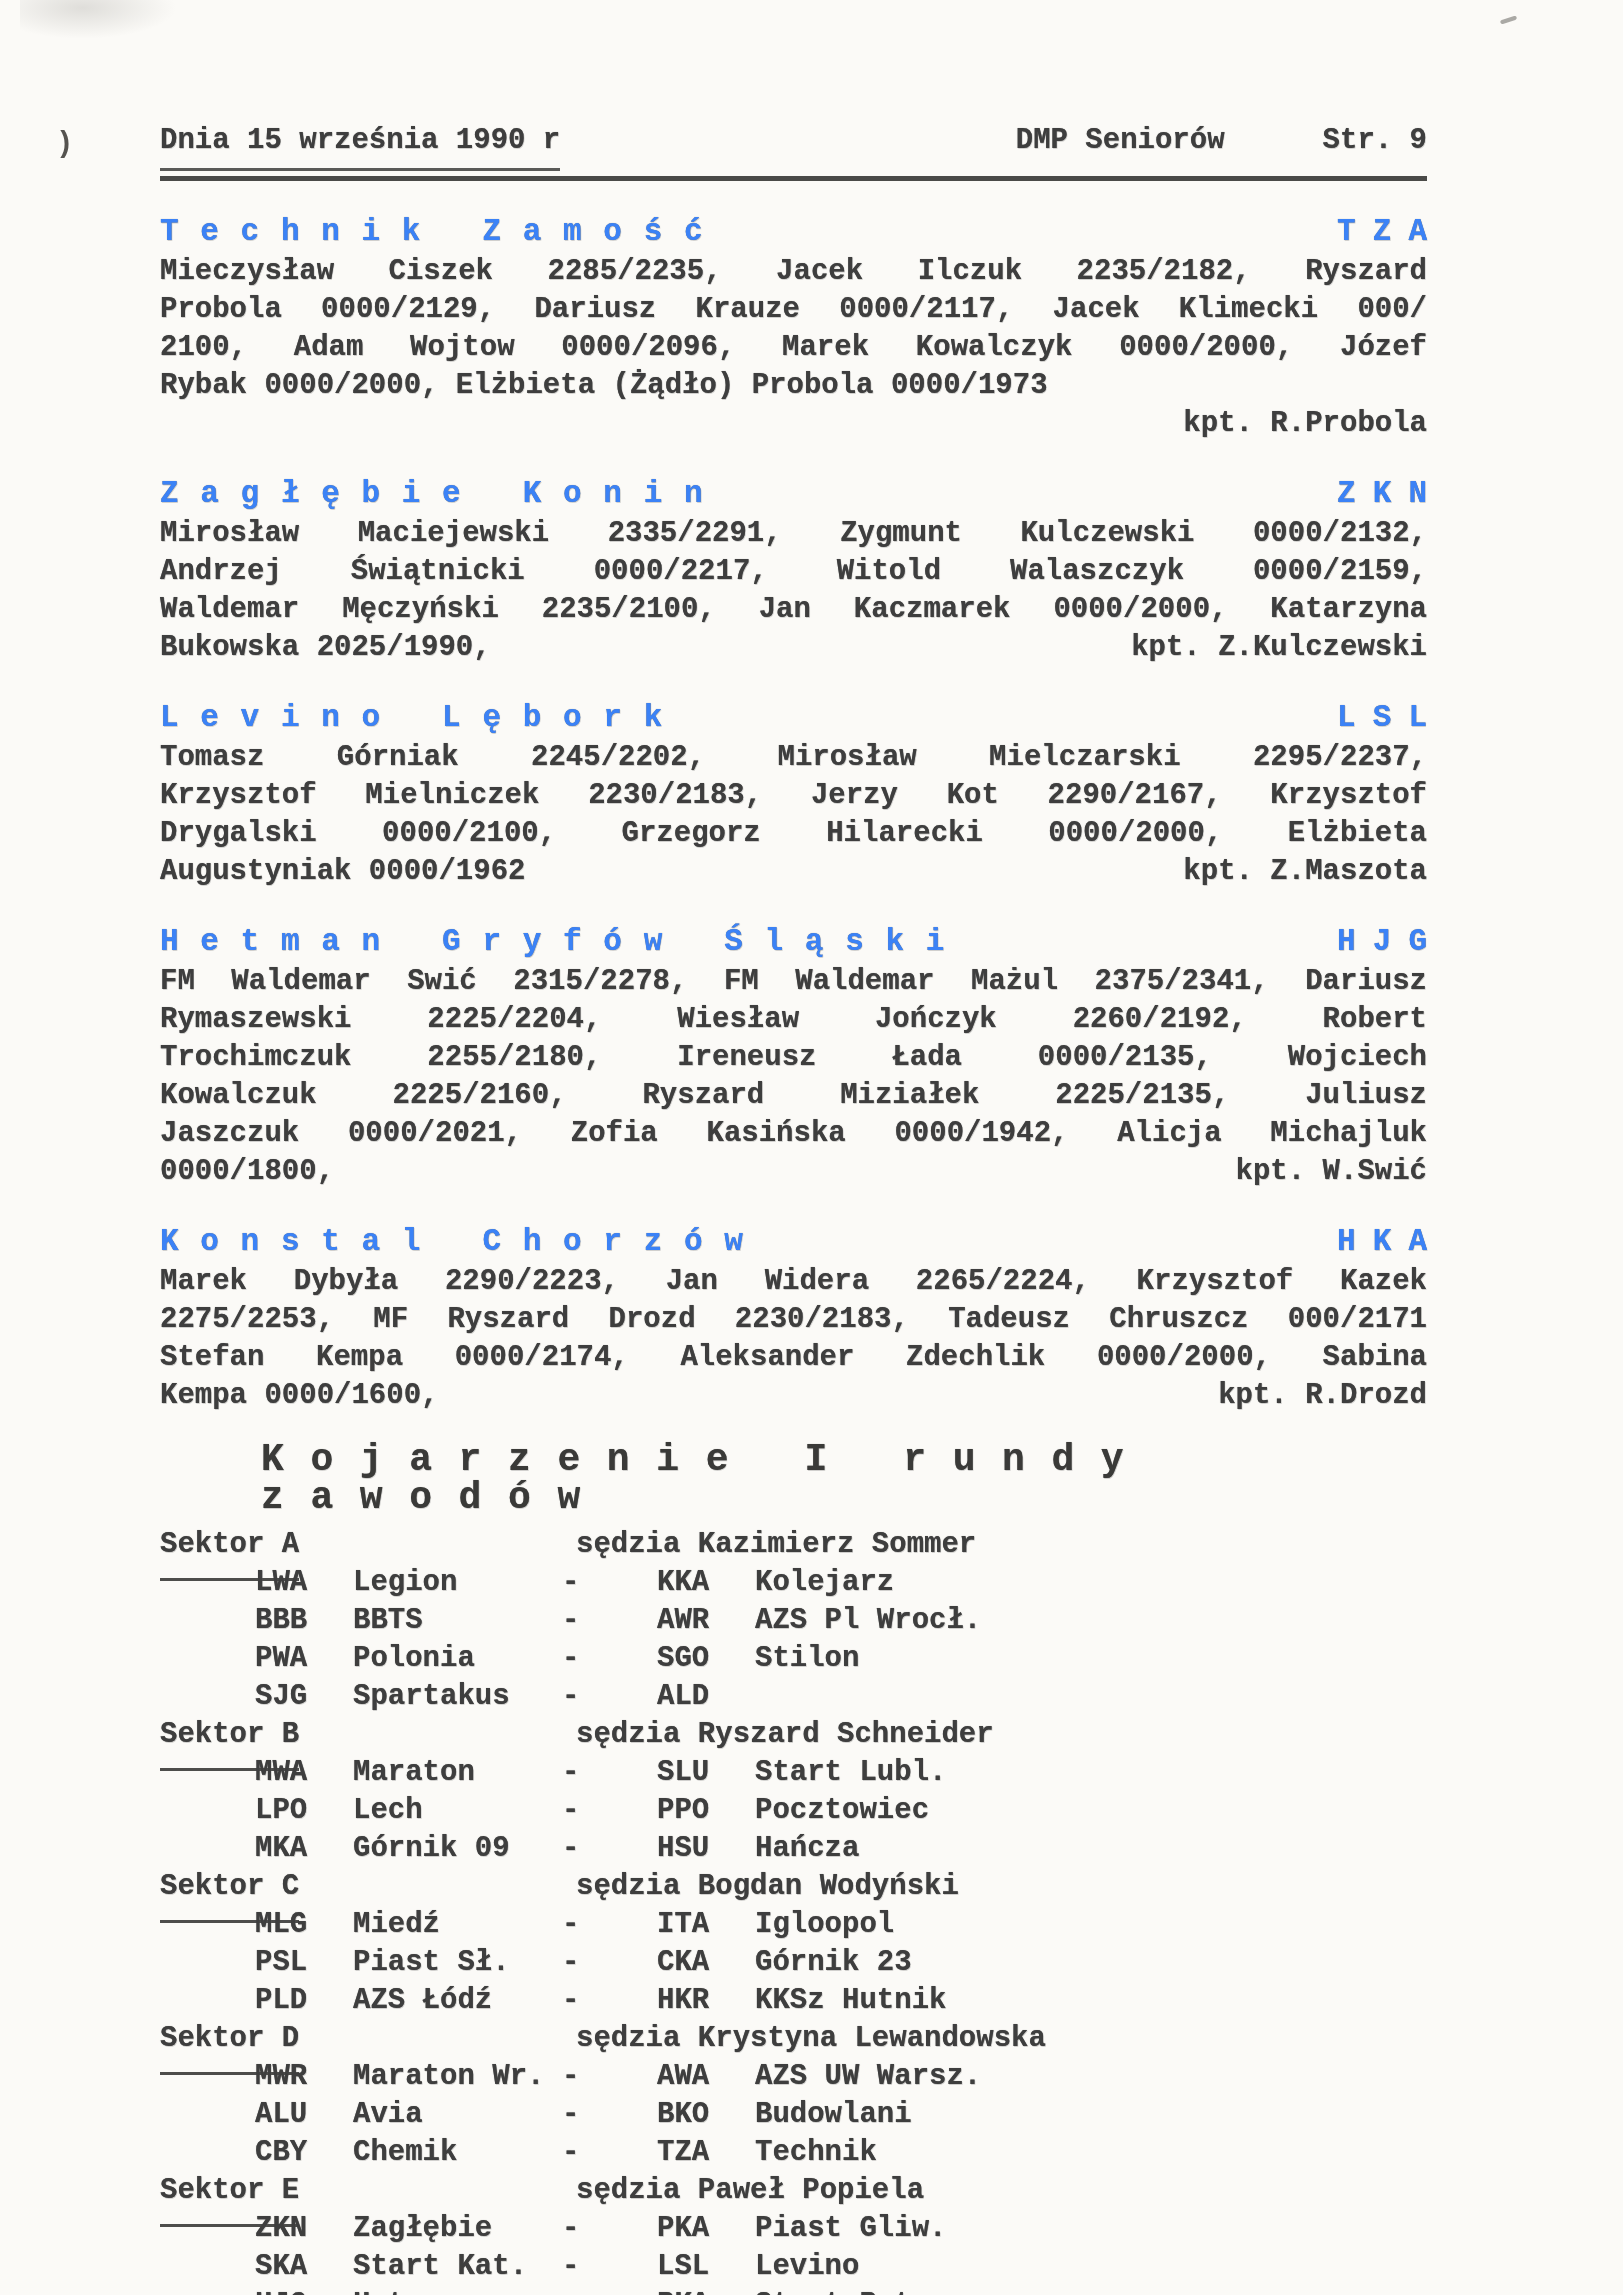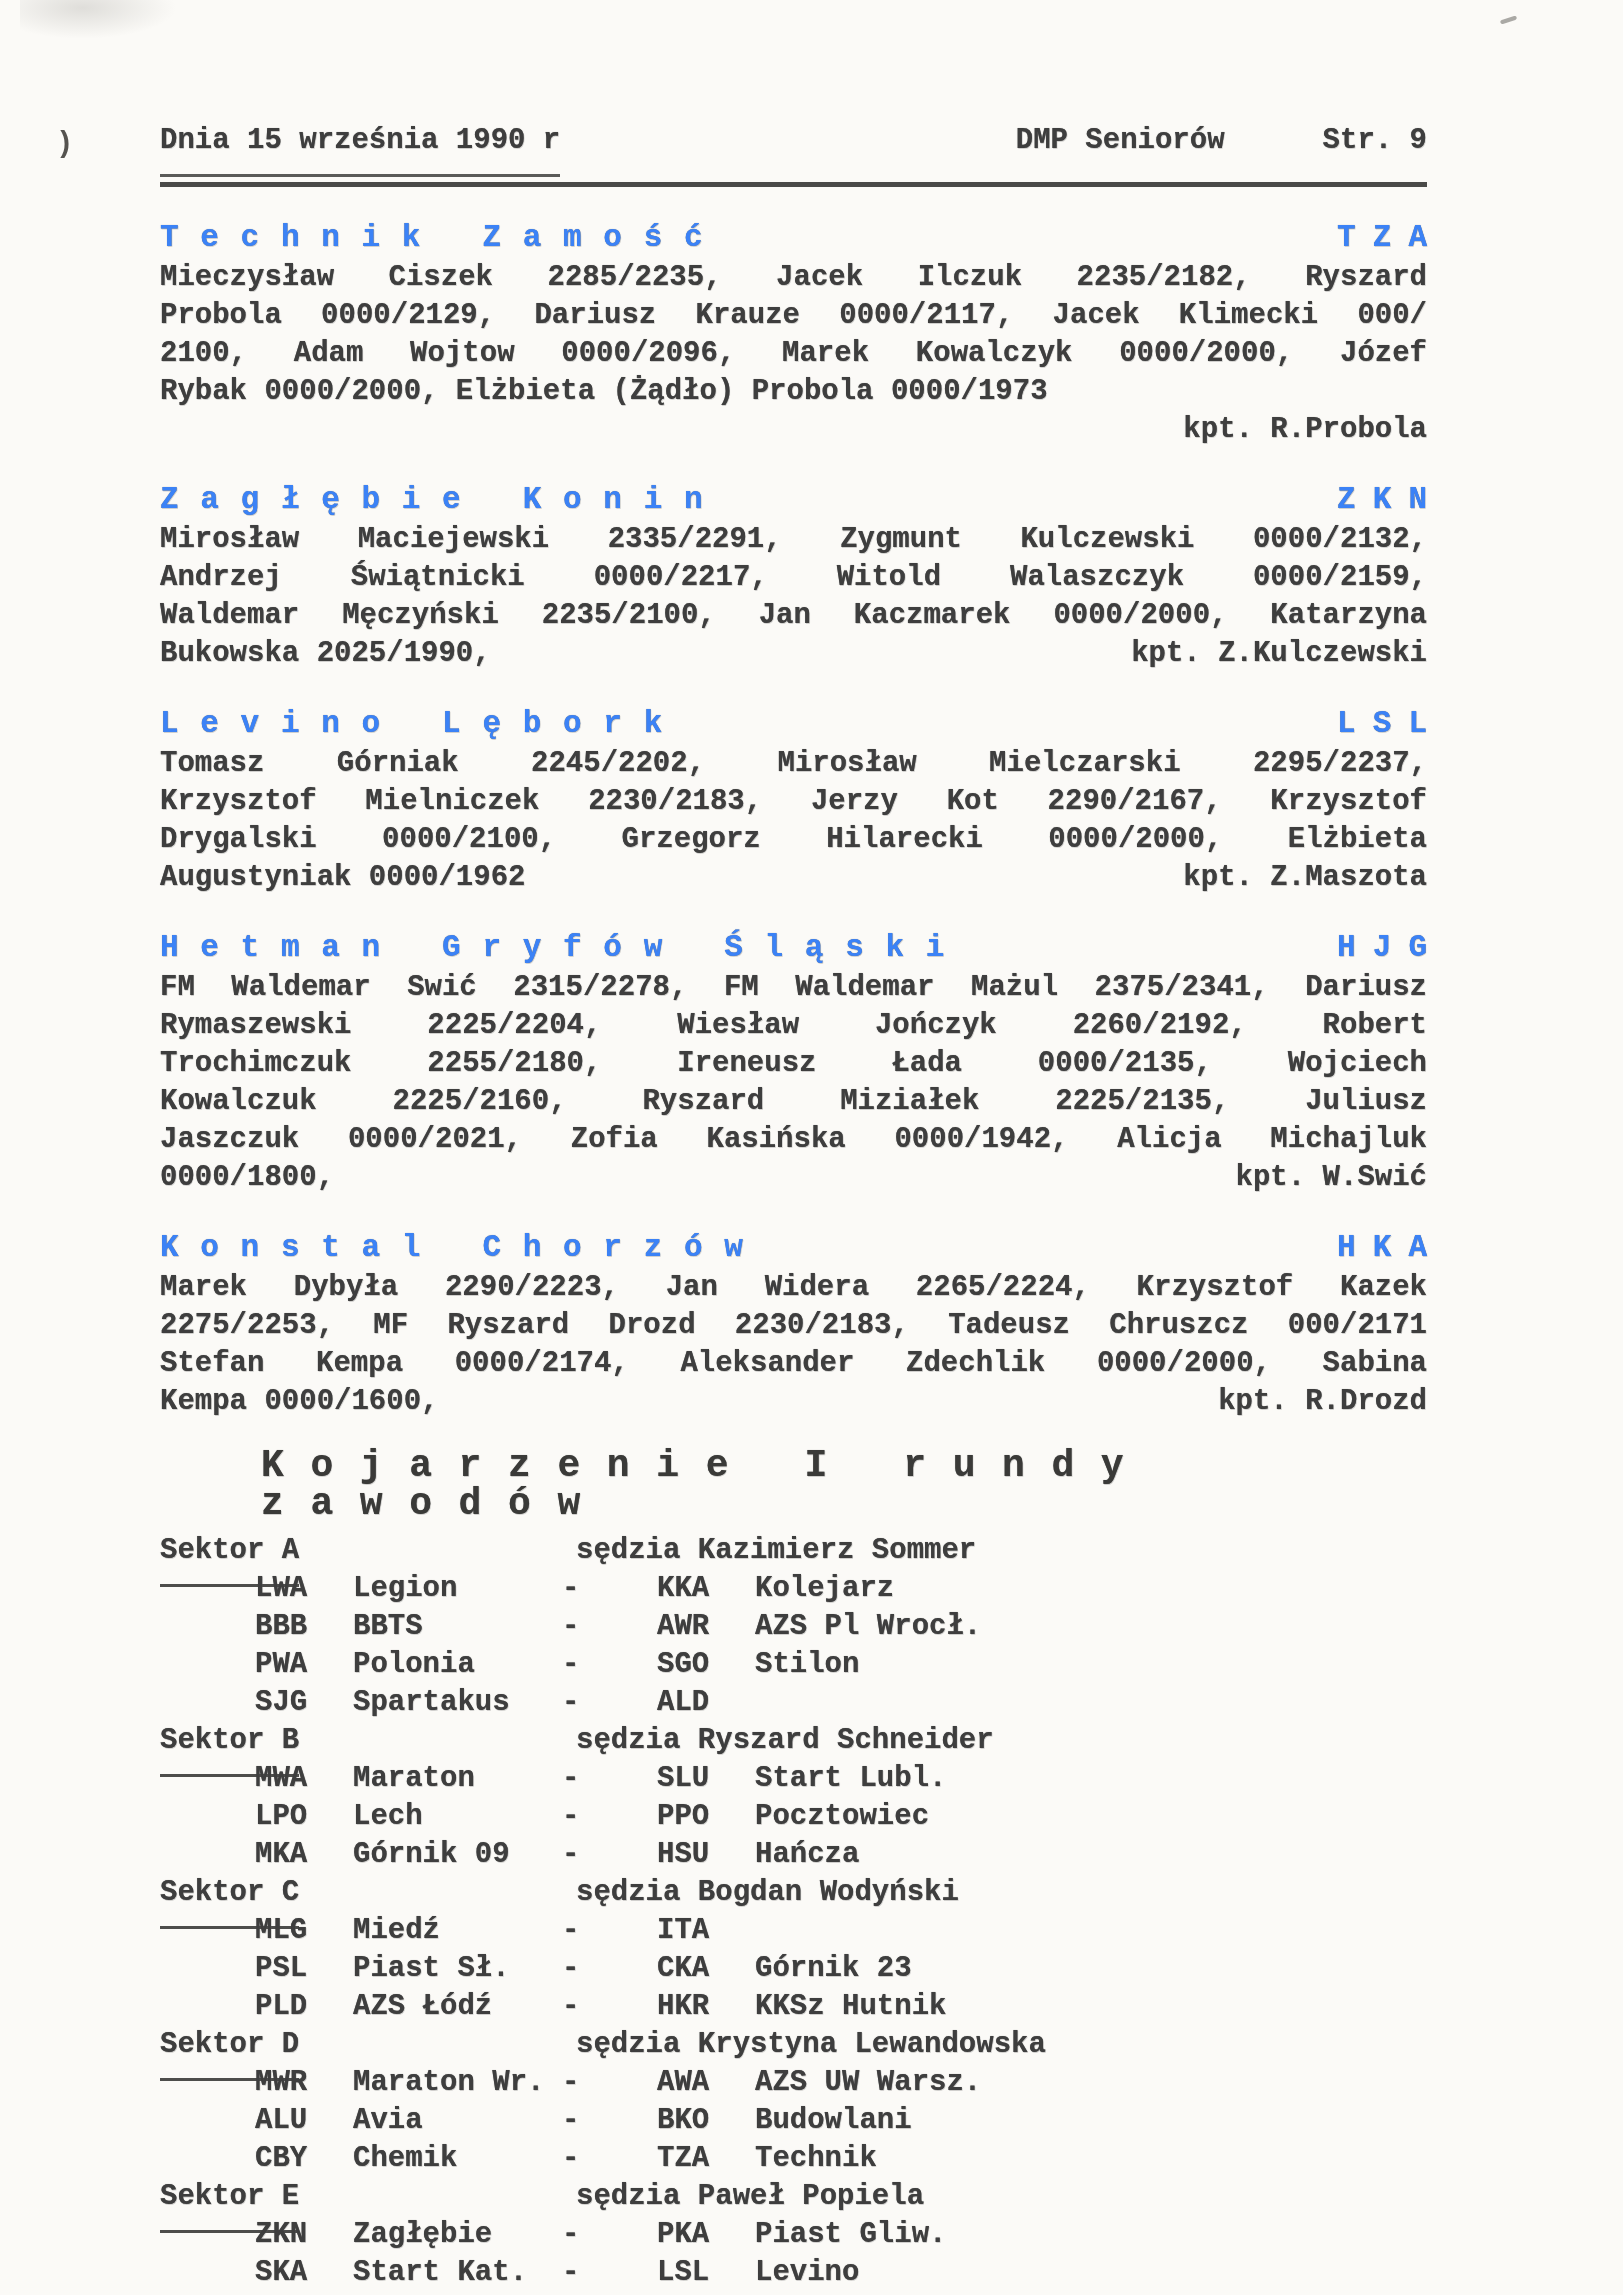--- a/index.html
+++ b/index.html
@@ -23,21 +23,21 @@
     text-shadow: 0 0 0.7px rgba(64,64,64,.75), 0.7px 0.7px 0 rgba(110,110,110,.25);
   }
   
   .page-header {
     display: flex;
     align-items: baseline;
     border-bottom: 5.2px solid #4a4a48;
     padding-bottom: 5.2px;
     margin-bottom: 26px;
   }
-  .hdr-left { border-bottom: 3.3px solid #5a5a58; padding-bottom: 17px; text-align: right; }
+  .hdr-left { border-bottom: 3.3px solid #5a5a58; padding-bottom: 11px; text-align: right; }
   .hdr-center { margin-left: auto; }
   .hdr-right { margin-left: 98px; }
   
   .team { margin-top: 29px; }
   .team-head {
     display: flex;
     justify-content: space-between;
     align-items: baseline;
     font-size: 31px;
     line-height: 43px;
@@ -261,20 +261,21 @@
     <div class="sector-head">
       <span class="sector-label-wrap"><span class="sector-label">Sektor C</span></span>
       <span class="judge">sędzia Bogdan Wodyński</span>
     </div>
     <div class="match">
       <span class="ind"></span>
       <span class="c1">MLG</span>
       <span class="t1">Miedź</span>
       <span class="vs">-</span>
       <span class="c2">ITA</span>
+      <span class="t2">Igloopol</span>
     </div>
     <div class="match">
       <span class="ind"></span>
       <span class="c1">PSL</span>
       <span class="t1">Piast Sł.</span>
       <span class="vs">-</span>
       <span class="c2">CKA</span>
       <span class="t2">Górnik 23</span>
     </div>
     <div class="match">

